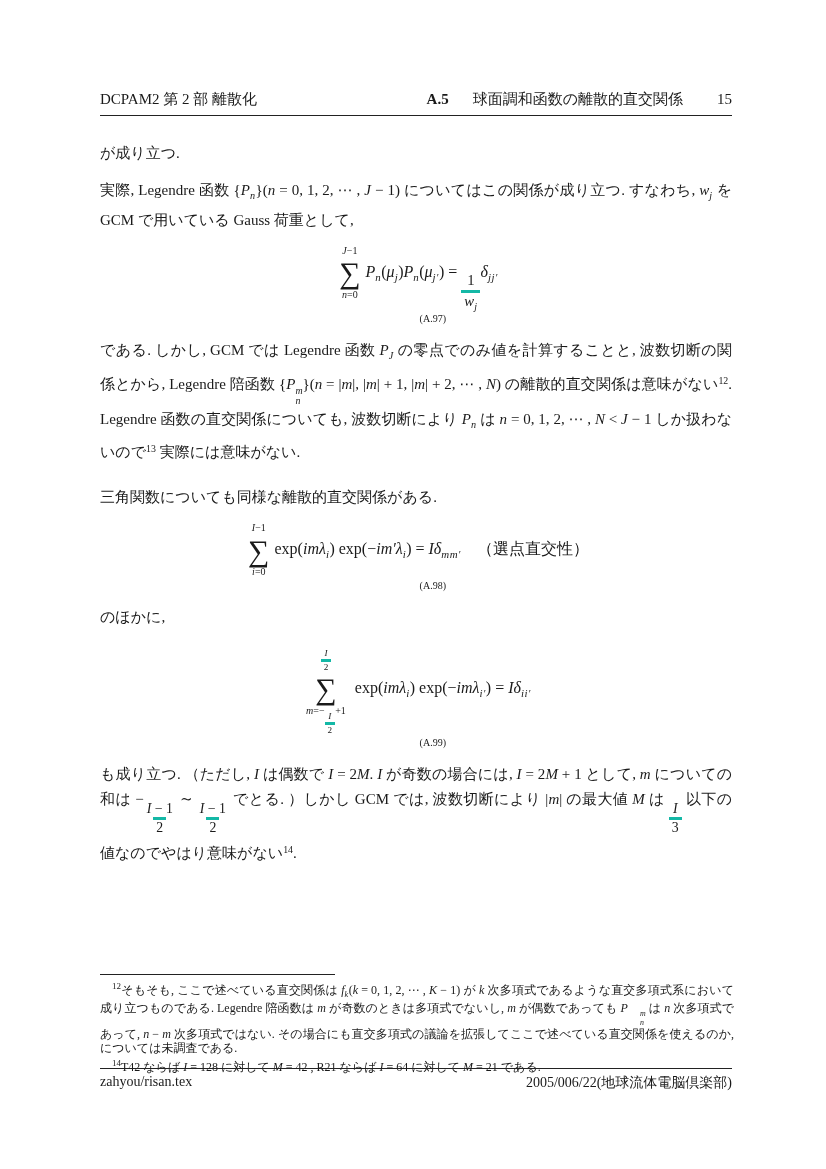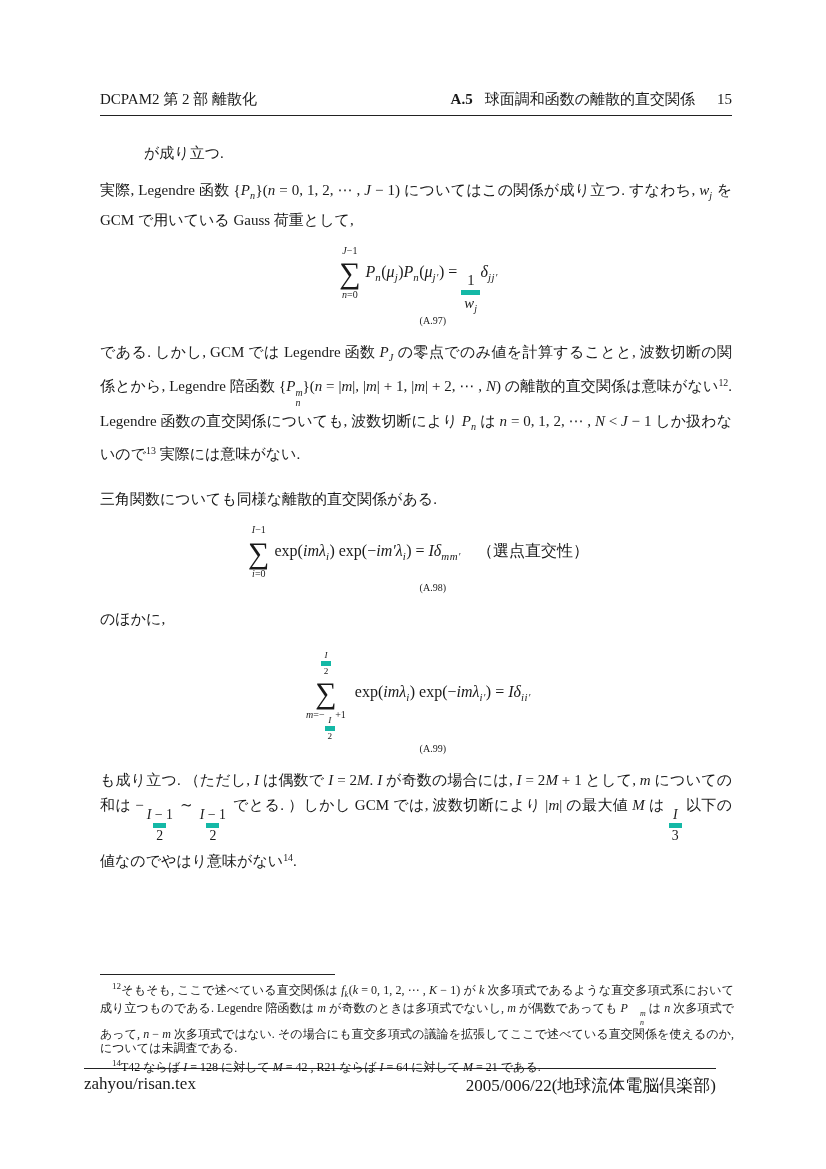--- a/index.html
+++ b/index.html
@@ -13,63 +13,63 @@
     overflow:hidden;
   }
   
   .page-header {
     position:absolute; left:100px; top:90px; width:632px;
     display:flex; justify-content:space-between; align-items:center;
     font-size:15px;
     padding-bottom:6px;
     border-bottom:1px solid #222;
   }
-  .header-right { display:flex; align-items:baseline; }
+  .header-right { display:flex; align-items:baseline;gap:12px; }
   .section-no { font-weight:bold; margin-right:12px; }
   .page-no { font-weight:normal; margin-left:22px; }
   
   .page-body {
     position:absolute; left:100px; top:141px; width:632px;
     font-size:15px; line-height:25px;
     text-align:justify;
   }
   .page-body p { margin:0 0 12px 0; }
-  .page-body p.tight { margin-bottom:0;margin-left:44px; }
+  .page-body p.tight { margin-bottom:0; }
   
   .mi { font-style:italic; }
   .msub { font-size:68%; font-style:italic; vertical-align:-0.35em; letter-spacing:0.5px; }
   .msup { font-size:66%; vertical-align:0.5em; }
   .mss { display:inline-flex; flex-direction:column; align-items:flex-start;
          font-size:66%; line-height:1.05; vertical-align:-0.5em; font-style:italic; }
   .mfrac { display:inline-flex; flex-direction:column; align-items:center;
            vertical-align:-0.6em; line-height:1.2; font-size:92%; text-align:center; }
   .mfrac .fnum, .mfrac .fden { padding:0 3px; }
-  .mfrac .fden { border-top:5px solid #14b8a6; }
+  .mfrac .fden { border-top:3px solid #14b8a6; }
   .msum { display:inline-flex; flex-direction:column; align-items:center;
           vertical-align:middle; line-height:1; margin:0 5px; }
   .msum .slim { font-size:10px; line-height:1.25; text-align:center; }
   .msum .sig { font-size:30px; line-height:1.05; }
   
   .eqrow { display:flex; align-items:center; margin:12px 0; line-height:1.4;flex-direction:column; }
   .eqbody { flex:1; text-align:center; font-size:16px; }
   .eqtag { width:60px; text-align:right; font-size:10px; }
   
   .footnotes {
     position:absolute; left:100px; top:946px; width:634px;
     font-size:12px; line-height:14px; text-align:justify;margin-top:28px;
   }
   .footnote-rule { width:235px; border-top:1px solid #222; margin-bottom:4px; }
   .footnote { text-indent:12px; margin:0 0 1px 0; }
   .footnote .fnmark { font-size:9px; vertical-align:0.5em; font-style:normal; }
   
   .page-footer {
-    position:absolute; left:84px; top:1068px; width:632px;
+    position:absolute; left:100px; top:1068px; width:632px;
     border-top:1px solid #222; padding-top:5px;
     display:flex; justify-content:space-between;
-    font-size:17px;
+    font-size:14px;
   }
 </style>
 </head>
 <body>
 
 <div class="page">
 
   <div class="page-header">
     <span>DCPAM2 第 2 部 離散化</span>
     <span class="header-right">

